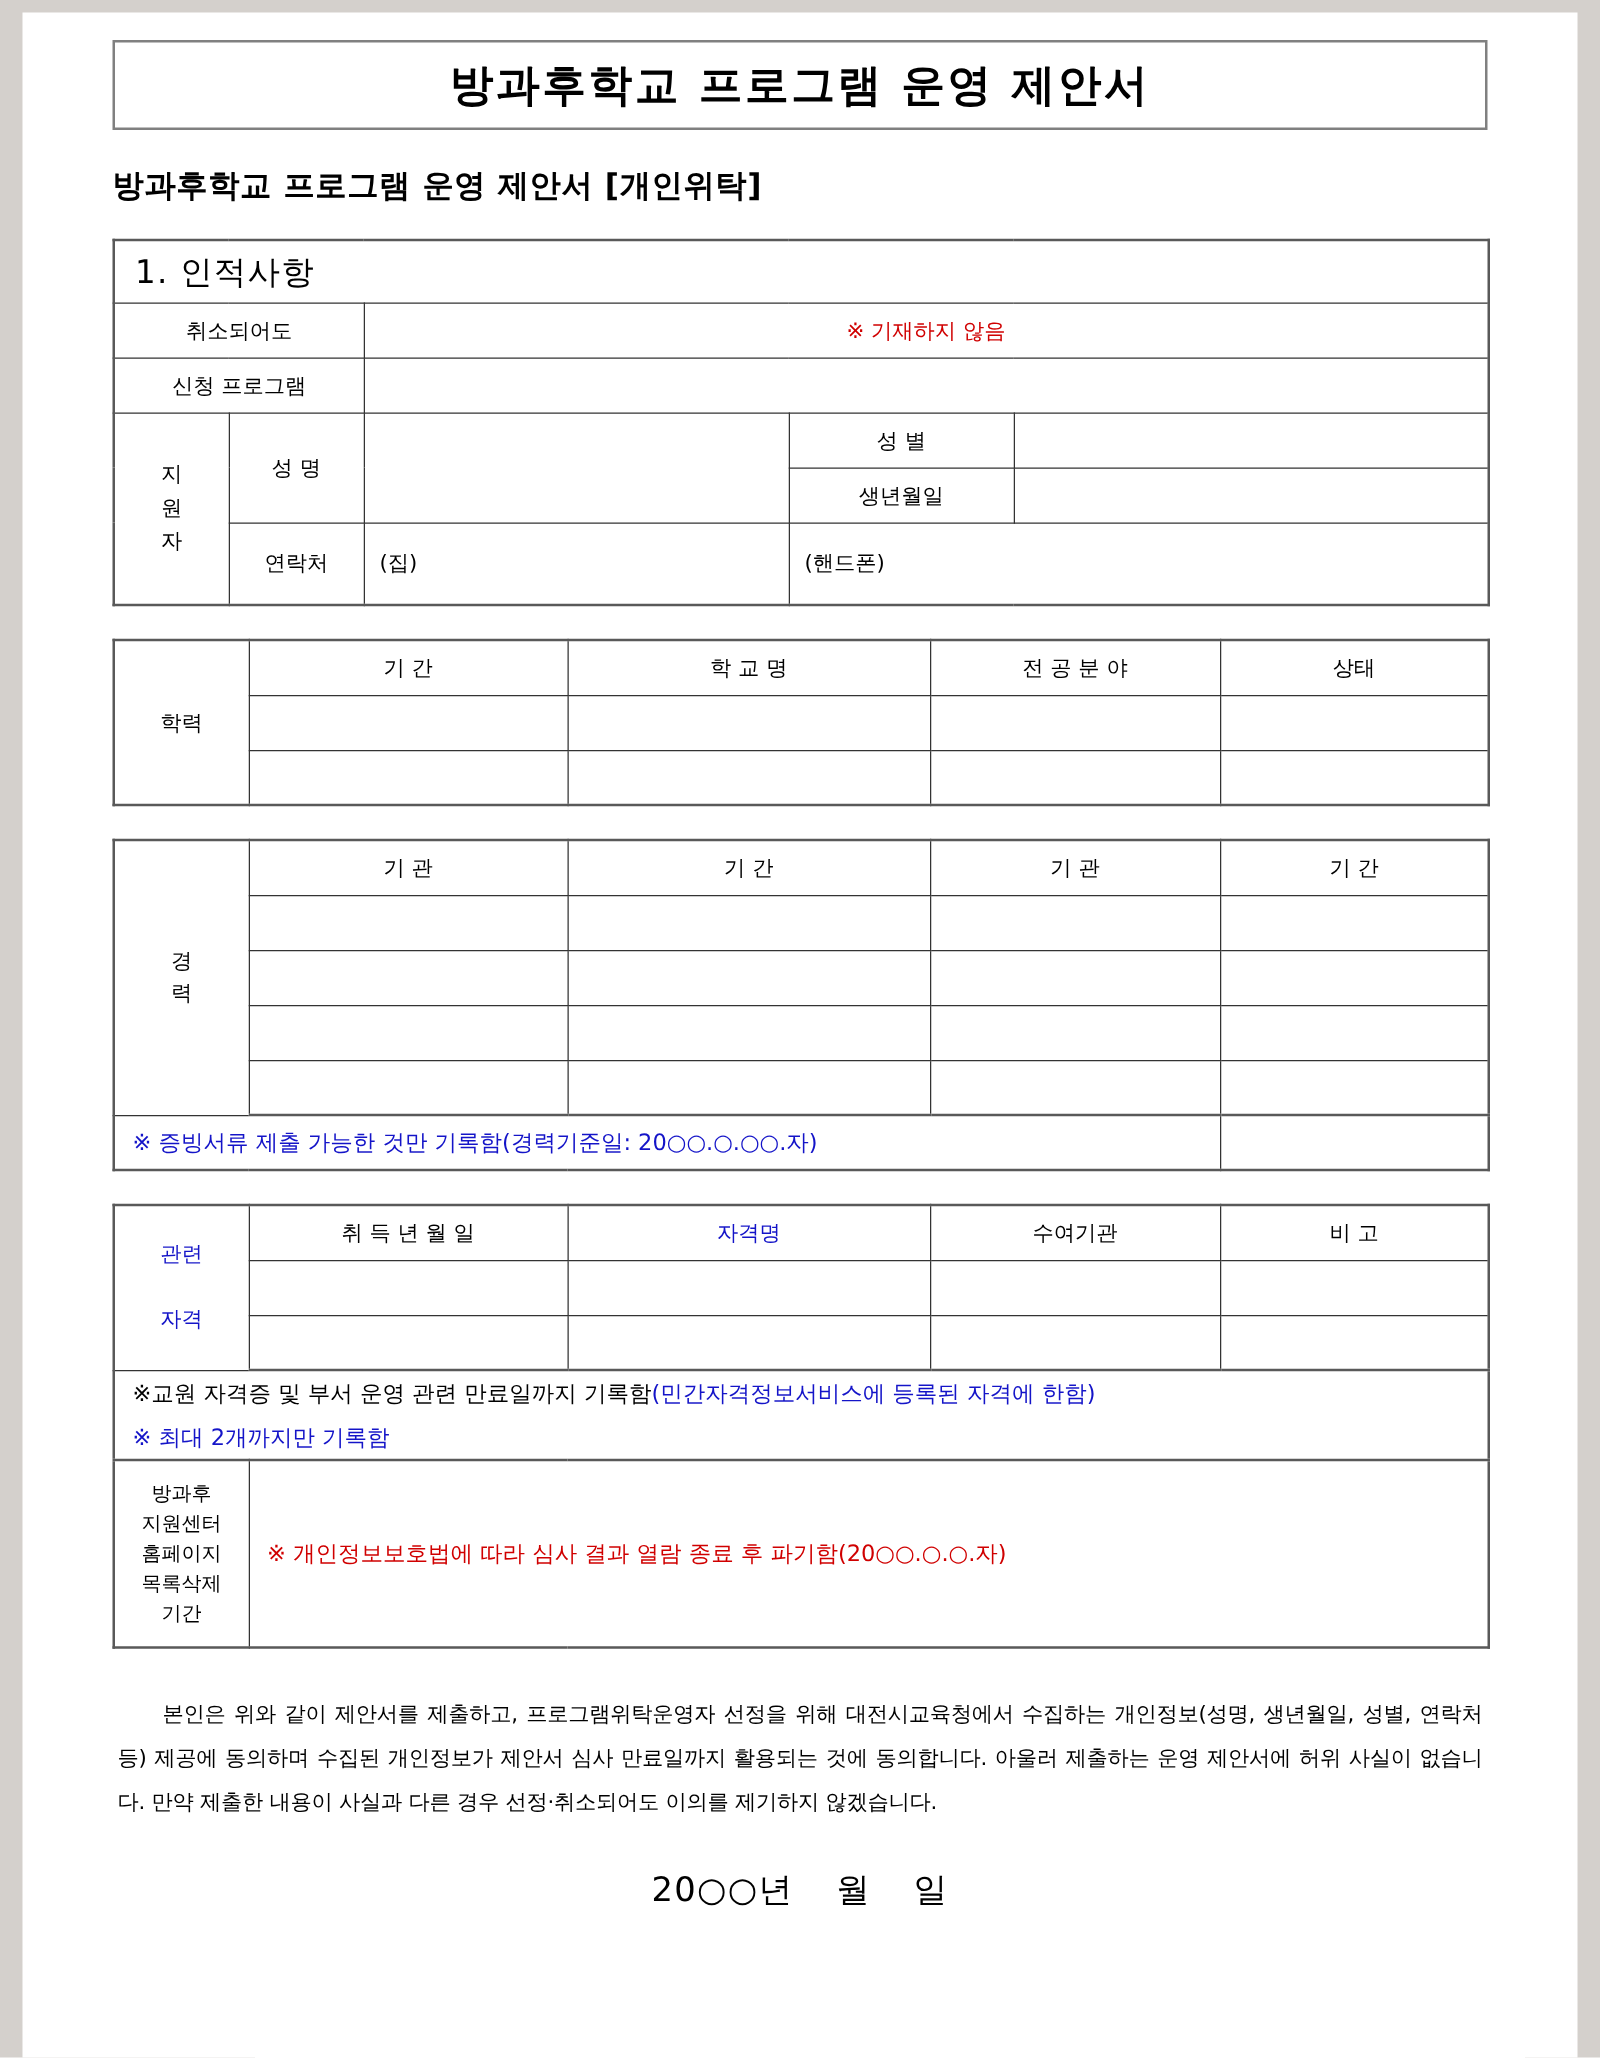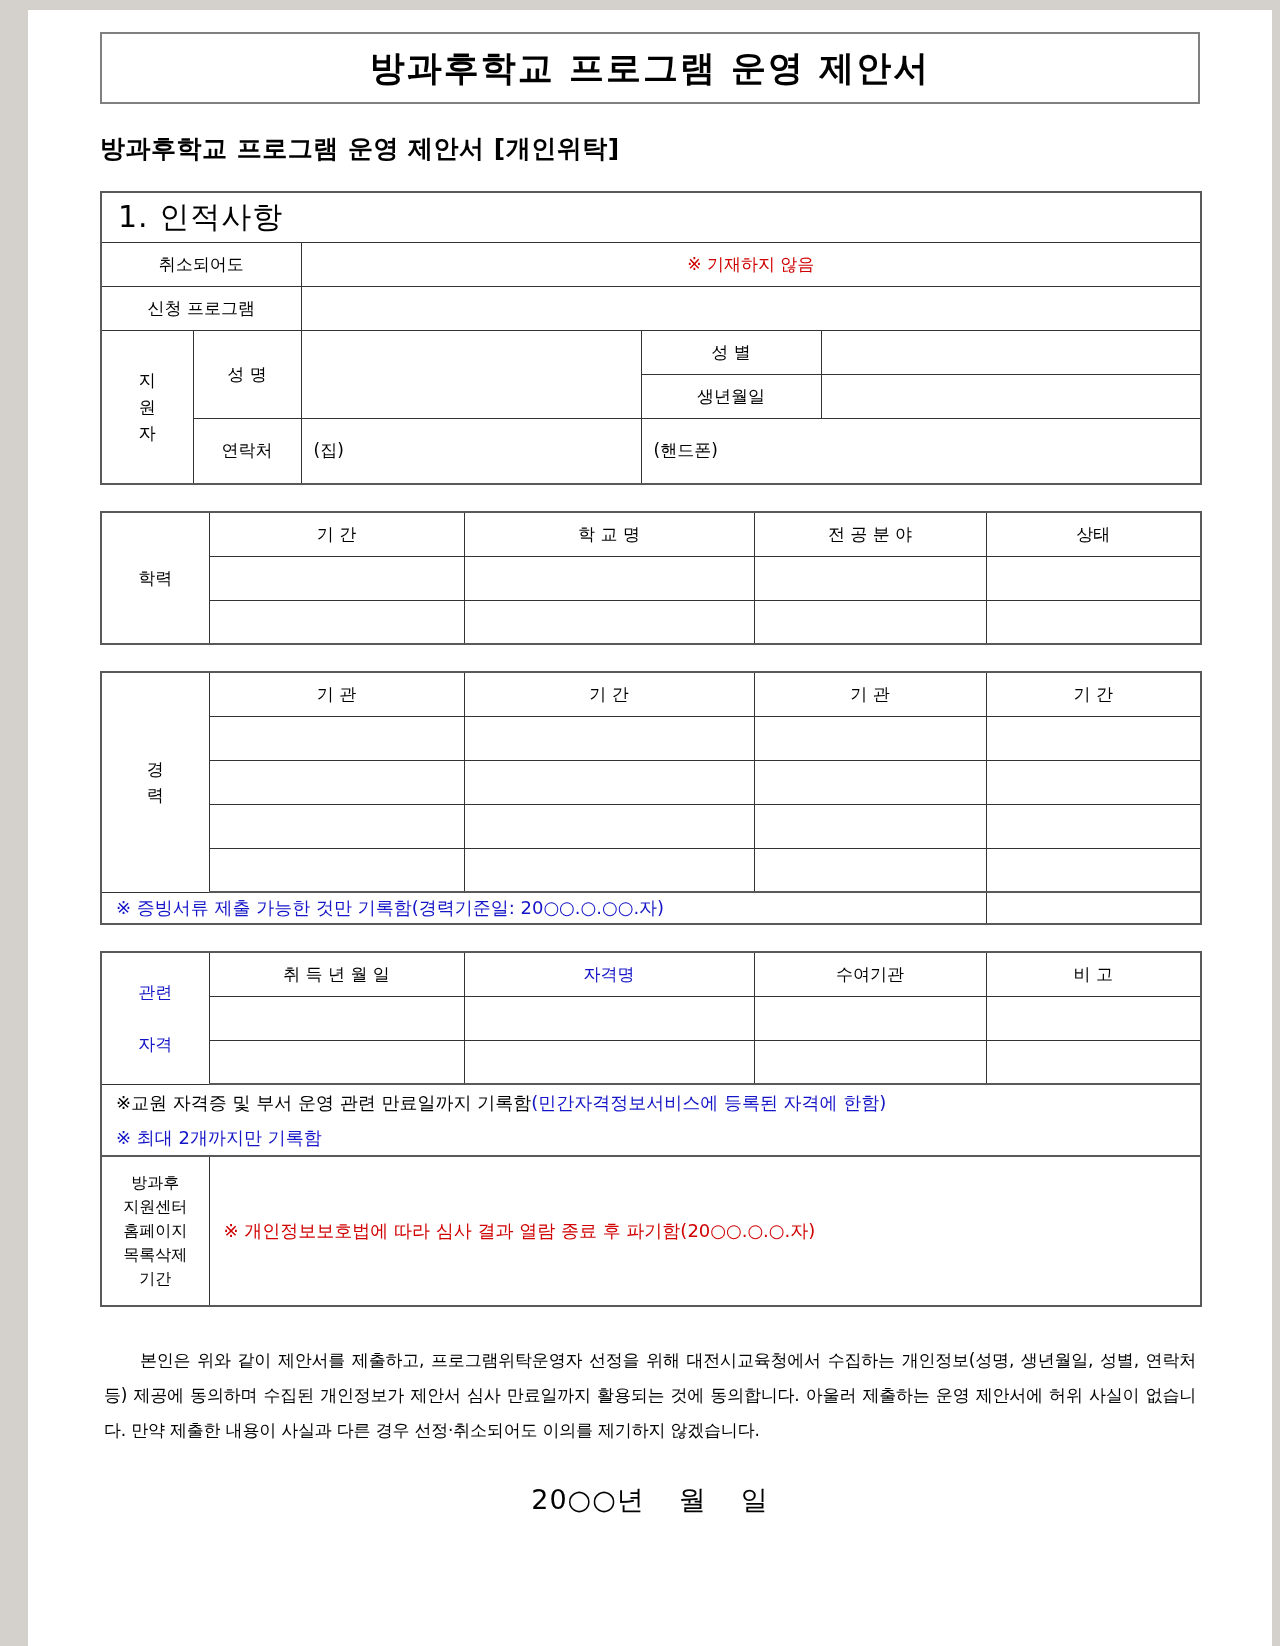--- a/index.html
+++ b/index.html
@@ -6,21 +6,21 @@
   html, body { margin: 0; padding: 0; }
   body {
     width: 1280px;
     height: 1646px;
     background: #d4d0cc;
     font-family: "DejaVu Sans", "Liberation Sans", sans-serif;
     overflow: hidden;
   }
   .page {
     position: absolute;
-    left: 28px;
+    left: 18px;
     top: 10px;
     width: 1244px;
     height: 1636px;
     background: #ffffff;
     padding: 0;
   }
   .inner {
     position: relative;
     margin: 0 auto;
     width: 1100px;
@@ -66,40 +66,40 @@
     vertical-align: middle;
     padding: 2px 4px;
     height: 44px;
   }
   td.thick-bottom { border-bottom: 2px solid #595959; }
   td.left { text-align: left; padding-left: 12px; }
 
   
   .sec-head {
     text-align: left;
-    font-size: 30px;
+    font-size: 26px;
     height: 50px;
     padding-left: 16px;
     letter-spacing: 1px;
   }
 
   .red { color: #d00000; }
   .blue { color: #1414c8; }
   .blk { color: #000; }
 
   .vert-label {
     font-size: 17px;
     line-height: 1.55;
   }
 
   .note {
     text-align: left;
     padding-left: 14px;
     font-size: 18px;
-    height: 32px;
+    height: 44px;
   }
   .note-tight { height: 36px; }
 
   .gap { height: 26px; }
 
   
   .para {
     margin-top: 36px;
     font-size: 17px;
     line-height: 2.05;

